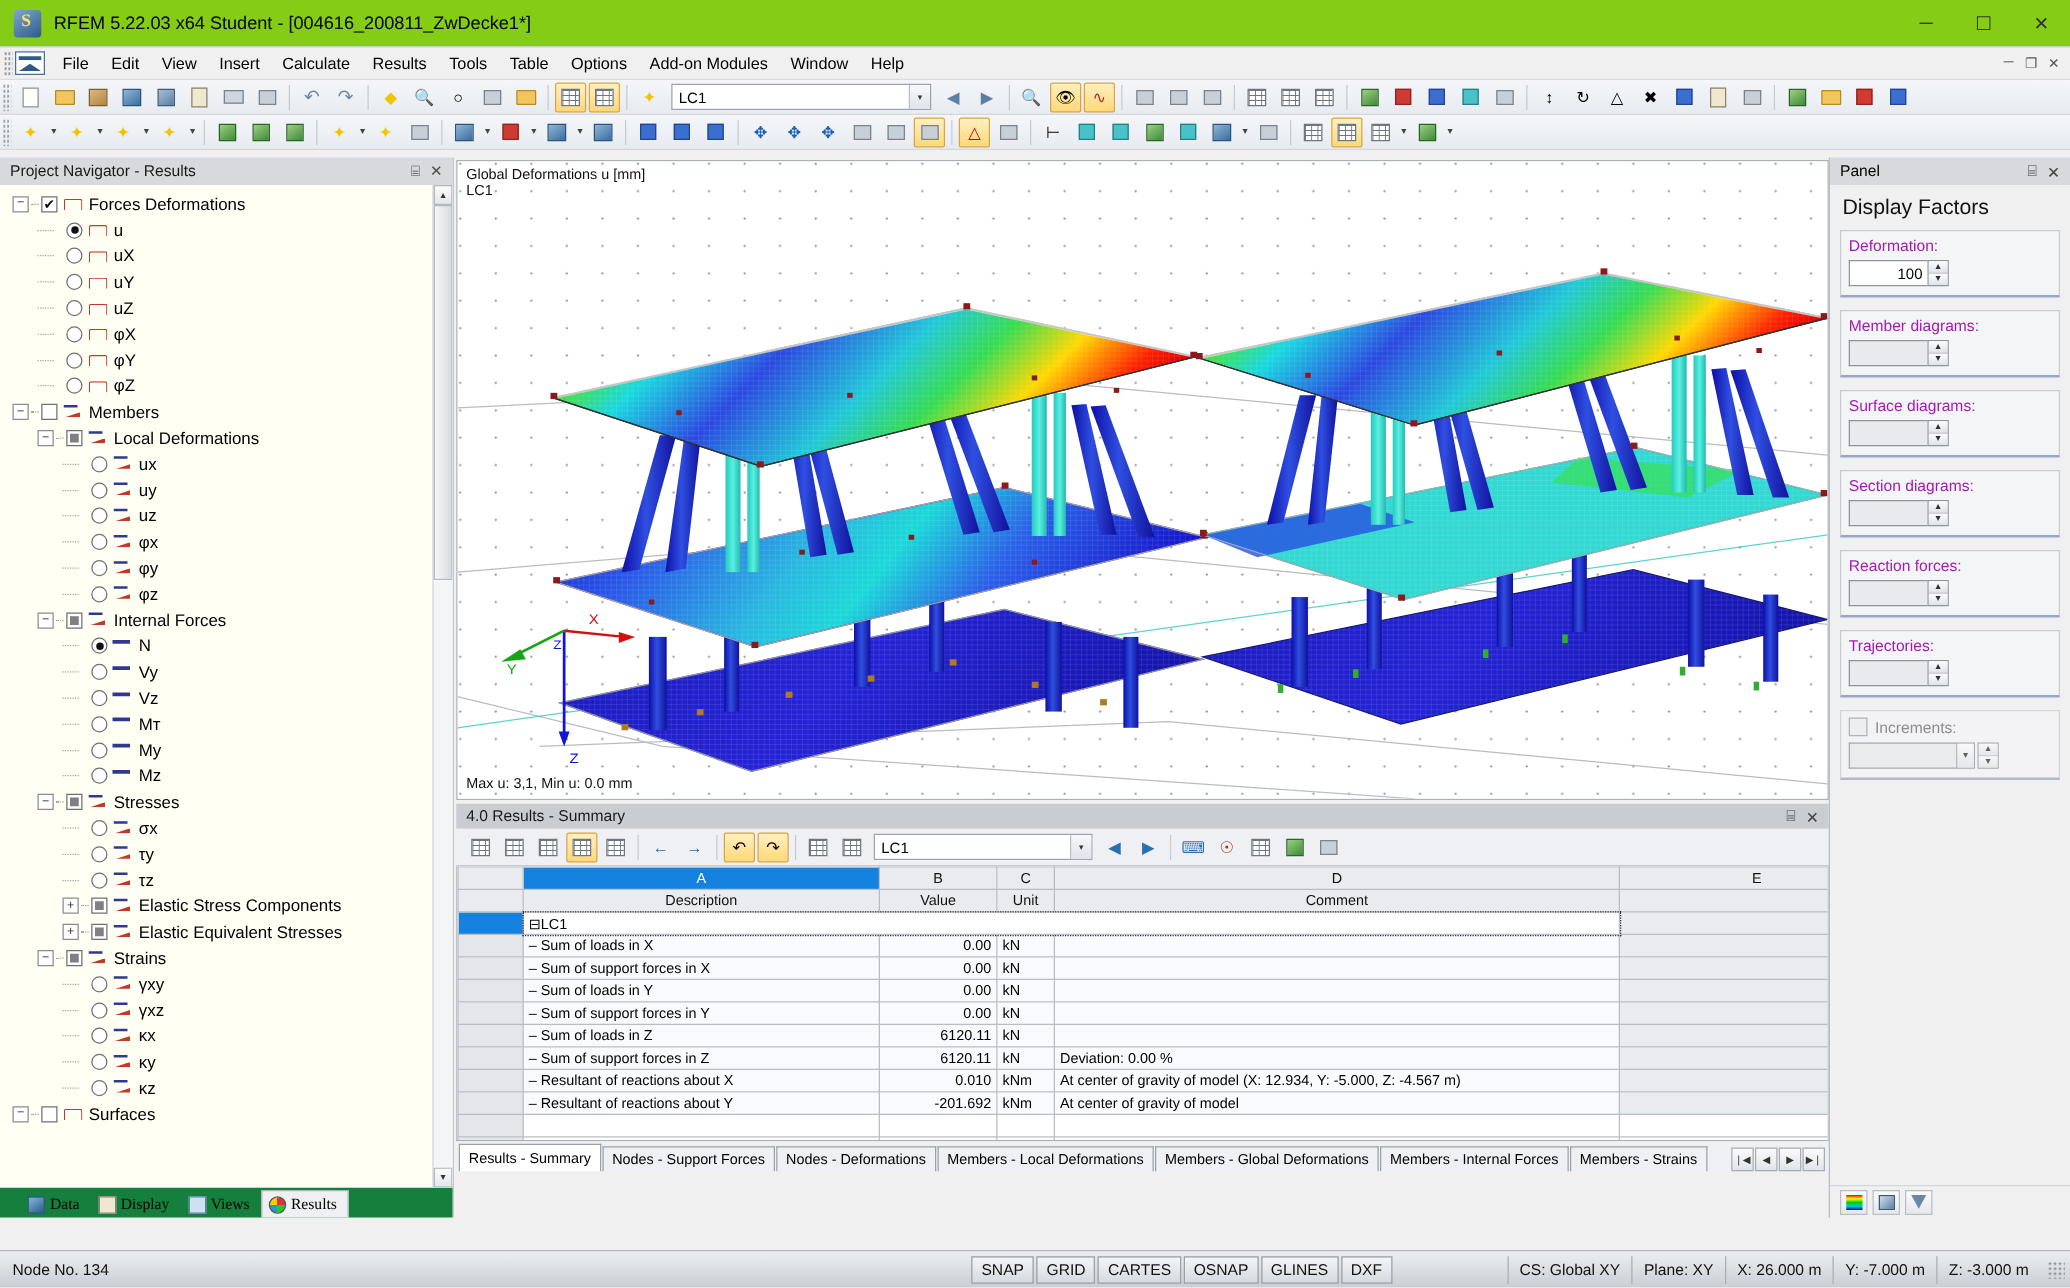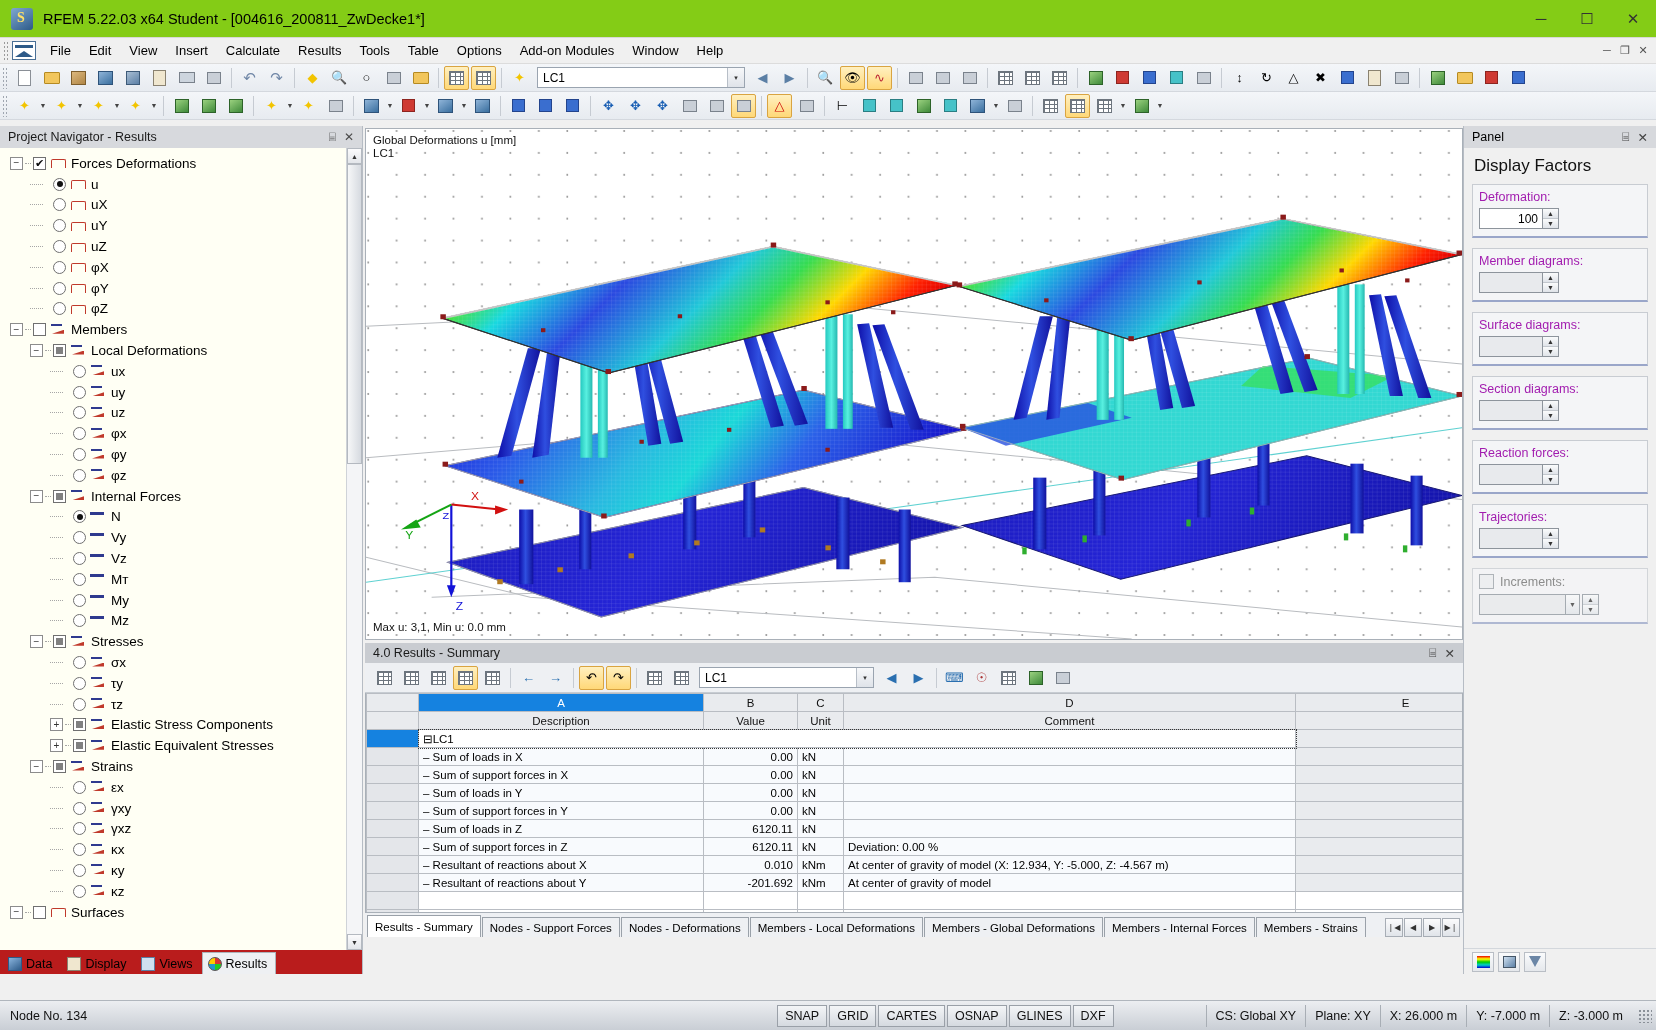--- a/index.html
+++ b/index.html
@@ -131,21 +131,21 @@
   .ticon.diag:before{content:"";position:absolute;left:0px;top:2px;width:14px;height:3px;background:#2f3a8f;}
   .ticon.diag:after{content:"";position:absolute;left:1px;top:7px;font-size:7px;color:#222;}
   .nav-scroll { width:16px; background:#f0f0f0; border-left:1px solid #cfd3d8;
      display:flex;flex-direction:column; }
   .sc-btn{height:16px;background:linear-gradient(180deg,#fbfbfc,#e3e6ea);border:1px solid #b4b9c0;
      display:flex;align-items:center;justify-content:center;font-size:7px;color:#333;}
   .sc-track{flex:1;background:#f4f5f7;position:relative;}
   .sc-thumb{position:absolute;left:0;right:0;top:0;height:300px;background:linear-gradient(90deg,#f6f7f8,#d6dae0);
      border:1px solid #b4b9c0;}
 
-  .nav-tabs { height: 24px; background: #b91c1c; display: flex; align-items: flex-end; padding-left: 2px;}
+  .nav-tabs { height: 24px; background: #15803d; display: flex; align-items: flex-end; padding-left: 16px; font-family: Liberation Serif, serif;}
   .ntab { height: 22px; padding: 0 8px 0 5px; display:flex; align-items:center; gap:4px;
      font-size: 12.5px; border:1px solid transparent; border-bottom:none; }
   .ntab.active { background: #eef0f3; border-color:#aeb4bb; }
   .ntab .ni { width:14px;height:14px;flex:none;position:relative;}
 
   
   .viewcol { flex: 1; display: flex; flex-direction: column; min-width:0;}
   .viewport { position: relative; background: #ffffff; border: 1px solid #a9b0b8;
      margin: 2px 0 0 2px; overflow: hidden; }
   .vp-label { position:absolute; left:7px; top:5px; font-size:11.5px; color:#111; line-height:13px; z-index:5;}
@@ -781,28 +781,20 @@
               <span class="ticon mem"></span>
               <span>Elastic Equivalent Stresses</span>
             </div>
             <div class="trow">
               <span class="tindent" style="width: 30px;"></span>
               <span class="texp">−</span>
               <span class="tdash" style="width: 6px;"></span>
               <span class="tchk part"></span>
               <span class="ticon mem"></span>
               <span>Strains</span>
-            </div>
-            <div class="trow">
-              <span class="tindent" style="width: 50px;"></span>
-              <span class="tdash"></span>
-              <span style="width: 8px; flex: 0 0 auto;"></span>
-              <span class="tradio"></span>
-              <span class="ticon mem"></span>
-              <span>εx</span>
             </div>
             <div class="trow">
               <span class="tindent" style="width: 50px;"></span>
               <span class="tdash"></span>
               <span style="width: 8px; flex: 0 0 auto;"></span>
               <span class="tradio"></span>
               <span class="ticon mem"></span>
               <span>γxy</span>
             </div>
             <div class="trow">

